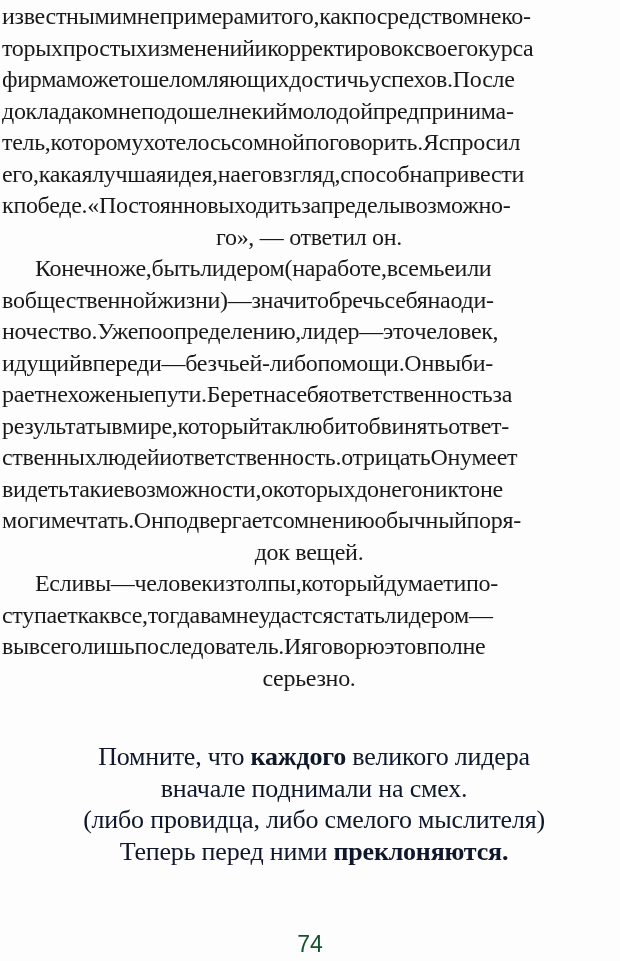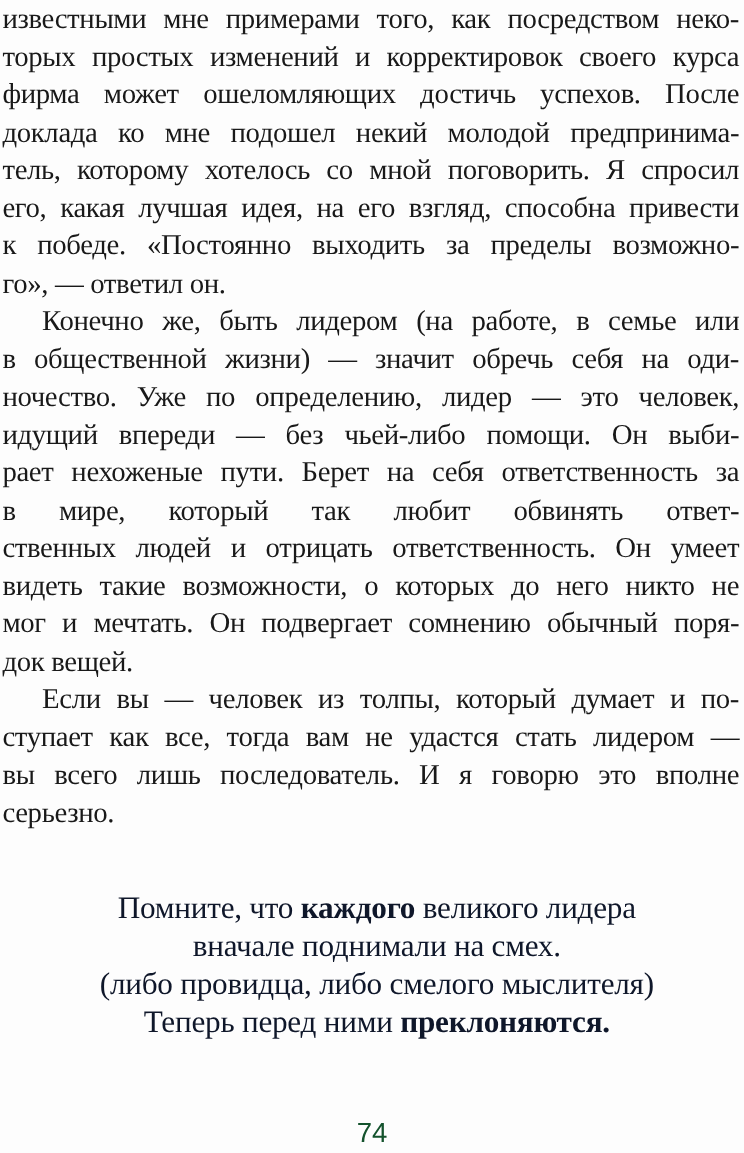--- a/index.html
+++ b/index.html
@@ -25,25 +25,24 @@
     font-family: "Liberation Serif", "DejaVu Serif", serif;
     font-size: 24px;
     line-height: 31.5px;
     letter-spacing: -0.3px;
   }
   .line { height: 31.5px; }
   
   .jline {
     display: flex;
     flex-wrap: nowrap;
-    justify-content: space-between;
   }
   .jline .word { white-space: nowrap; flex: 0 0 auto; }
   
-  .lline { text-align: left; white-space: pre-wrap; }
+  .lline { text-align: center; white-space: pre-wrap; }
   .indent { padding-left: 33px; }
   .it { }
   .bd { font-weight: bold; }
   
   .quote {
     position: absolute;
     top: 741px;
     left: 4px;
     width: 100%;
     font-family: Liberation Serif, serif;
@@ -183,34 +182,35 @@
         <span class="word"><span>рает</span></span>
         <span class="word"><span>нехоженые</span></span>
         <span class="word"><span>пути.</span></span>
         <span class="word"><span>Берет</span></span>
         <span class="word"><span>на</span></span>
         <span class="word"><span>себя</span></span>
         <span class="word"><span>ответственность</span></span>
         <span class="word"><span>за</span></span>
       </div>
       <div class="line jline">
+        <span class="word"><span>результаты</span></span>
         <span class="word"><span>в</span></span>
         <span class="word"><span>мире,</span></span>
         <span class="word"><span>который</span></span>
         <span class="word"><span>так</span></span>
         <span class="word"><span>любит</span></span>
         <span class="word"><span>обвинять</span></span>
         <span class="word"><span>ответ-</span></span>
       </div>
       <div class="line jline">
         <span class="word"><span>ственных</span></span>
         <span class="word"><span>людей</span></span>
         <span class="word"><span>и</span></span>
+        <span class="word"><span>ответственность.</span></span>
         <span class="word"><span>отрицать</span></span>
-        <span class="word"><span>ответственность.</span></span>
         <span class="word"><span>Он</span></span>
         <span class="word"><span>умеет</span></span>
       </div>
       <div class="line jline">
         <span class="word"><span>видеть</span></span>
         <span class="word"><span>такие</span></span>
         <span class="word"><span>возможности,</span></span>
         <span class="word"><span>о</span></span>
         <span class="word"><span>которых</span></span>
         <span class="word"><span>до</span></span>

